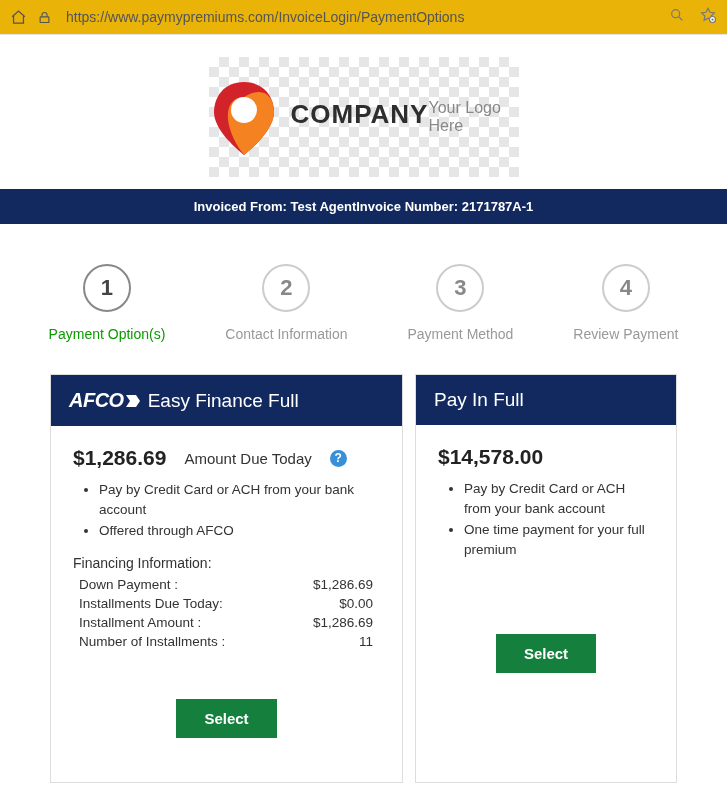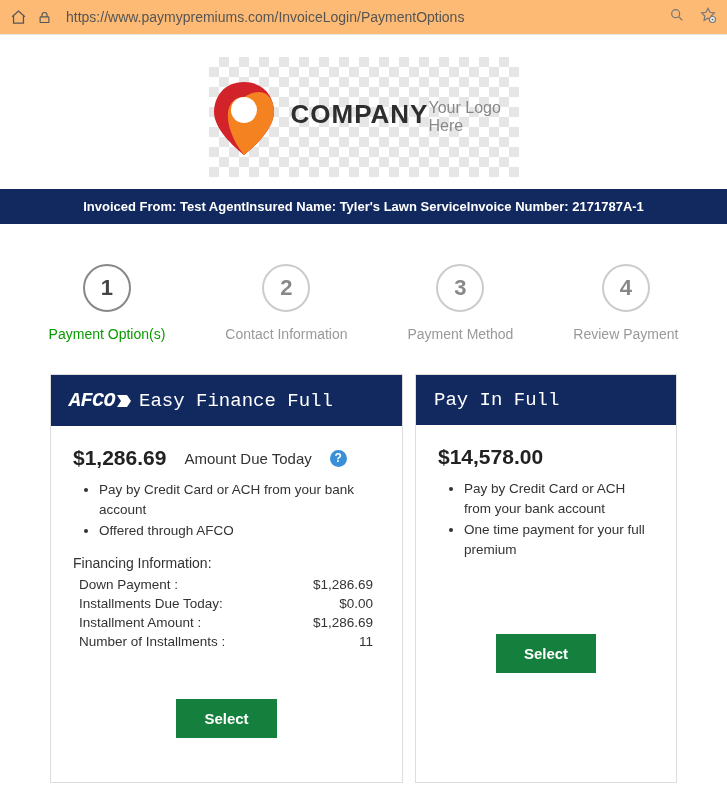--- a/index.html
+++ b/index.html
@@ -1,19 +1,19 @@
 <!DOCTYPE html>
 <html><head>
 <meta charset="utf-8">
 <style>
   * { box-sizing: border-box; margin: 0; padding: 0; }
   body { font-family: Arial, Helvetica, sans-serif; background: #fff; color: #333; width: 727px; }
 
   
-  .browser-bar { display: flex; align-items: center; padding: 6px 10px; background: #fdba74; border-bottom: 1px solid #e5e5e5; gap: 10px; }
+  .browser-bar { display: flex; align-items: center; padding: 6px 10px; background: #eab308; border-bottom: 1px solid #e5e5e5; gap: 10px; }
   .browser-bar .home, .browser-bar .lock, .browser-bar .zoom, .browser-bar .fav { color: #555; display: inline-flex; }
   .url { flex: 1; color: #555; font-size: 14px; padding-left: 4px; }
   .right-icons { display: flex; gap: 14px; align-items: center; color: #777; }
 
   
   .logo-wrap { display: flex; justify-content: center; padding: 22px 0 12px; }
   .logo-box { width: 310px; height: 120px;
     background-image: linear-gradient(45deg,#e6e6e6 25%,transparent 25%),
                       linear-gradient(-45deg,#e6e6e6 25%,transparent 25%),
                       linear-gradient(45deg,transparent 75%,#e6e6e6 75%),
@@ -35,21 +35,21 @@
   .step { display: flex; flex-direction: column; align-items: center; gap: 14px; font-size: 14px; color: #999; }
   .step .circle { width: 48px; height: 48px; border-radius: 50%; border: 2px solid #ccc; display: flex; align-items: center; justify-content: center; font-size: 22px; color: #888; font-weight: bold; }
   .step.active .circle { border-color: #888; color: #444; }
   .step.active .label { color: #0a9a00; font-weight: normal; }
 
   
   .options { display: flex; gap: 12px; padding: 16px 50px 30px; }
   .card { border: 1px solid #ddd; background: #fff;}
   .card-left { flex: 1.35; }
   .card-right { flex: 1; }
-  .card-head { background: #11295f; color: #fff; padding: 14px 18px; font-size: 19px; display: flex; align-items: center; gap: 8px; font-family: Liberation Mono, monospace;}
+  .card-head { background: #11295f; color: #fff; padding: 14px 18px; font-size: 19px; display: flex; align-items: center; gap: 8px;}
   .afco { font-style: italic; font-weight: 900; font-size: 20px; letter-spacing: -0.5px; display:inline-flex; align-items:center;}
   .afco svg { margin-left:2px; }
   .card-body { padding: 20px 22px; font-size: 14px; color: #333; }
   .price-row { display: flex; align-items: center; gap: 18px; margin-bottom: 10px;}
   .price { font-size: 21px; font-weight: bold; color: #222; }
   .due-label { font-size: 15px; color: #333; }
   .help { width: 17px; height: 17px; border-radius: 50%; background: #3a8fd9; color: #fff; font-size: 12px; display: inline-flex; align-items: center; justify-content: center; font-weight: bold;}
   ul.bullets { list-style: disc; padding-left: 26px; margin: 6px 0 14px; }
   ul.bullets li { font-size: 13.5px; color: #333; line-height: 1.5; }
   .fin-head { font-weight: normal; font-size: 14px; margin-bottom: 4px; }
@@ -107,24 +107,20 @@
     </div>
   </div>
 </div>
 
 <div class="info-bar">
   <span>
     <span>Invoiced From:</span>
     <span>Test Agent</span>
   </span>
   <span>
-    <span>Insured Name:</span>
-    <span>Tyler's Lawn Service</span>
-  </span>
-  <span>
     <span>Invoice Number:</span>
     <span>2171787A-1</span>
   </span>
 </div>
 
 <div class="stepper">
   <div class="step active">
     <div class="circle">1</div>
     <div class="label">Payment Option(s)</div>
   </div>

